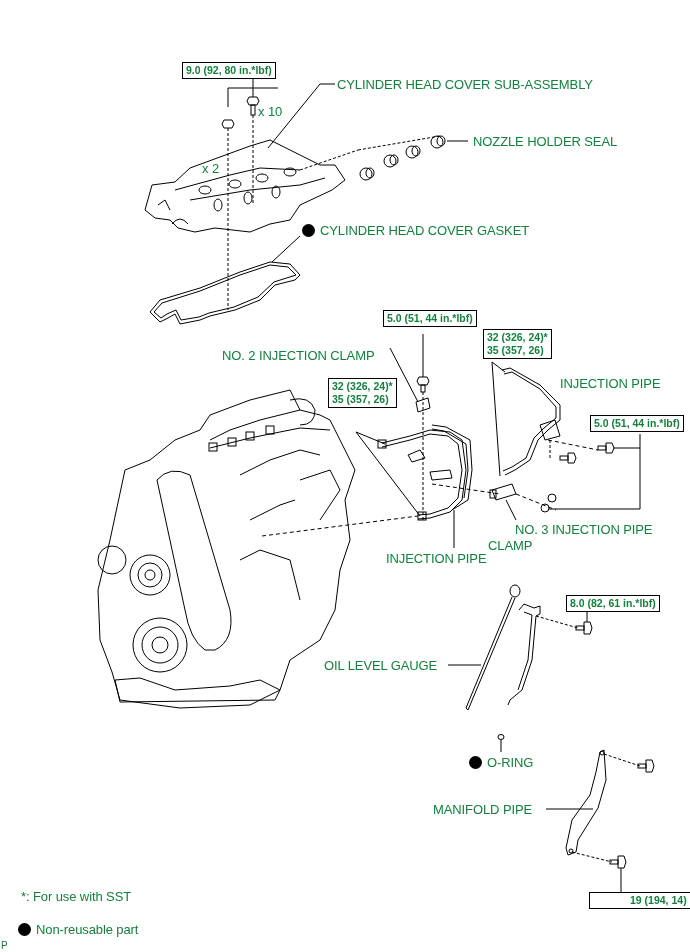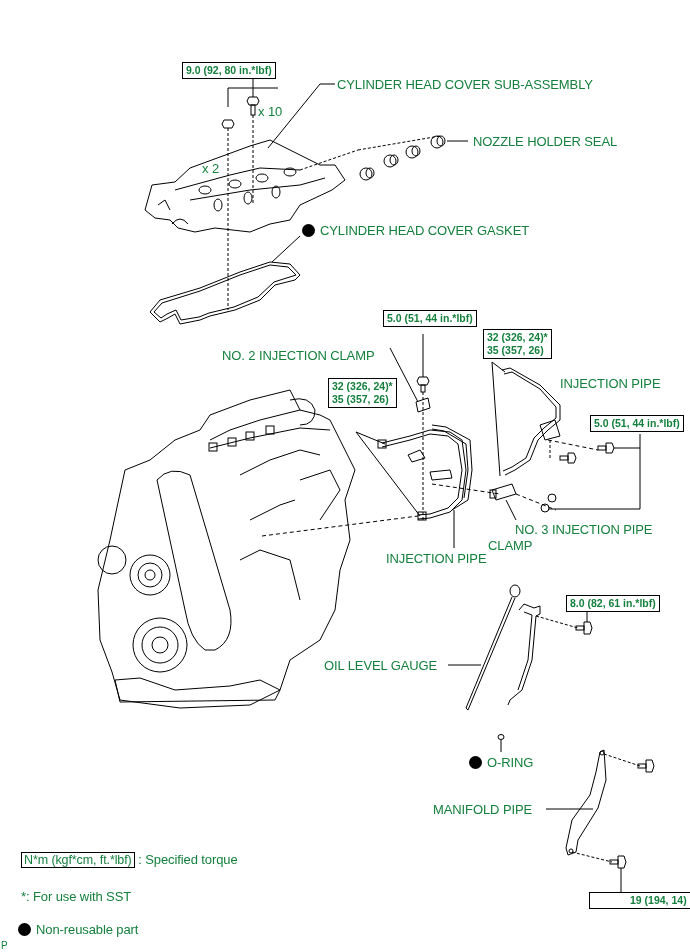--- a/index.html
+++ b/index.html
@@ -209,20 +209,16 @@
   <div class="lbl" style="left:515px;top:522px;">NO. 3 INJECTION PIPE</div>
   <div class="lbl" style="left:488px;top:538px;">CLAMP</div>
   <div class="lbl" style="left:386px;top:551px;">INJECTION PIPE</div>
 
   <div class="tq" style="left:566px;top:595px;">8.0 (82, 61 in.*lbf)</div>
   <div class="lbl" style="left:324px;top:658px;">OIL LEVEL GAUGE</div>
   <div class="lbl" style="left:469px;top:755px;"><span class="dot"></span><span>O-RING</span></div>
   <div class="lbl" style="left:433px;top:802px;">MANIFOLD PIPE</div>
   <div class="tq" style="left:589px;top:892px;padding-left:40px;">19 (194, 14)</div>
 
-  <div class="lbl" style="left:21px;top:852px;">
-    <span class="legend-box">N*m (kgf*cm, ft.*lbf)</span>
-    <span>: Specified torque</span>
-  </div>
   <div class="lbl" style="left:21px;top:889px;">*: For use with SST</div>
   <div class="lbl" style="left:18px;top:922px;"><span class="dot"></span><span>Non-reusable part</span></div>
   <div class="lbl" style="left:1px;top:938px;font-size:10px;">P</div>
 </div>
 
 </body></html>

